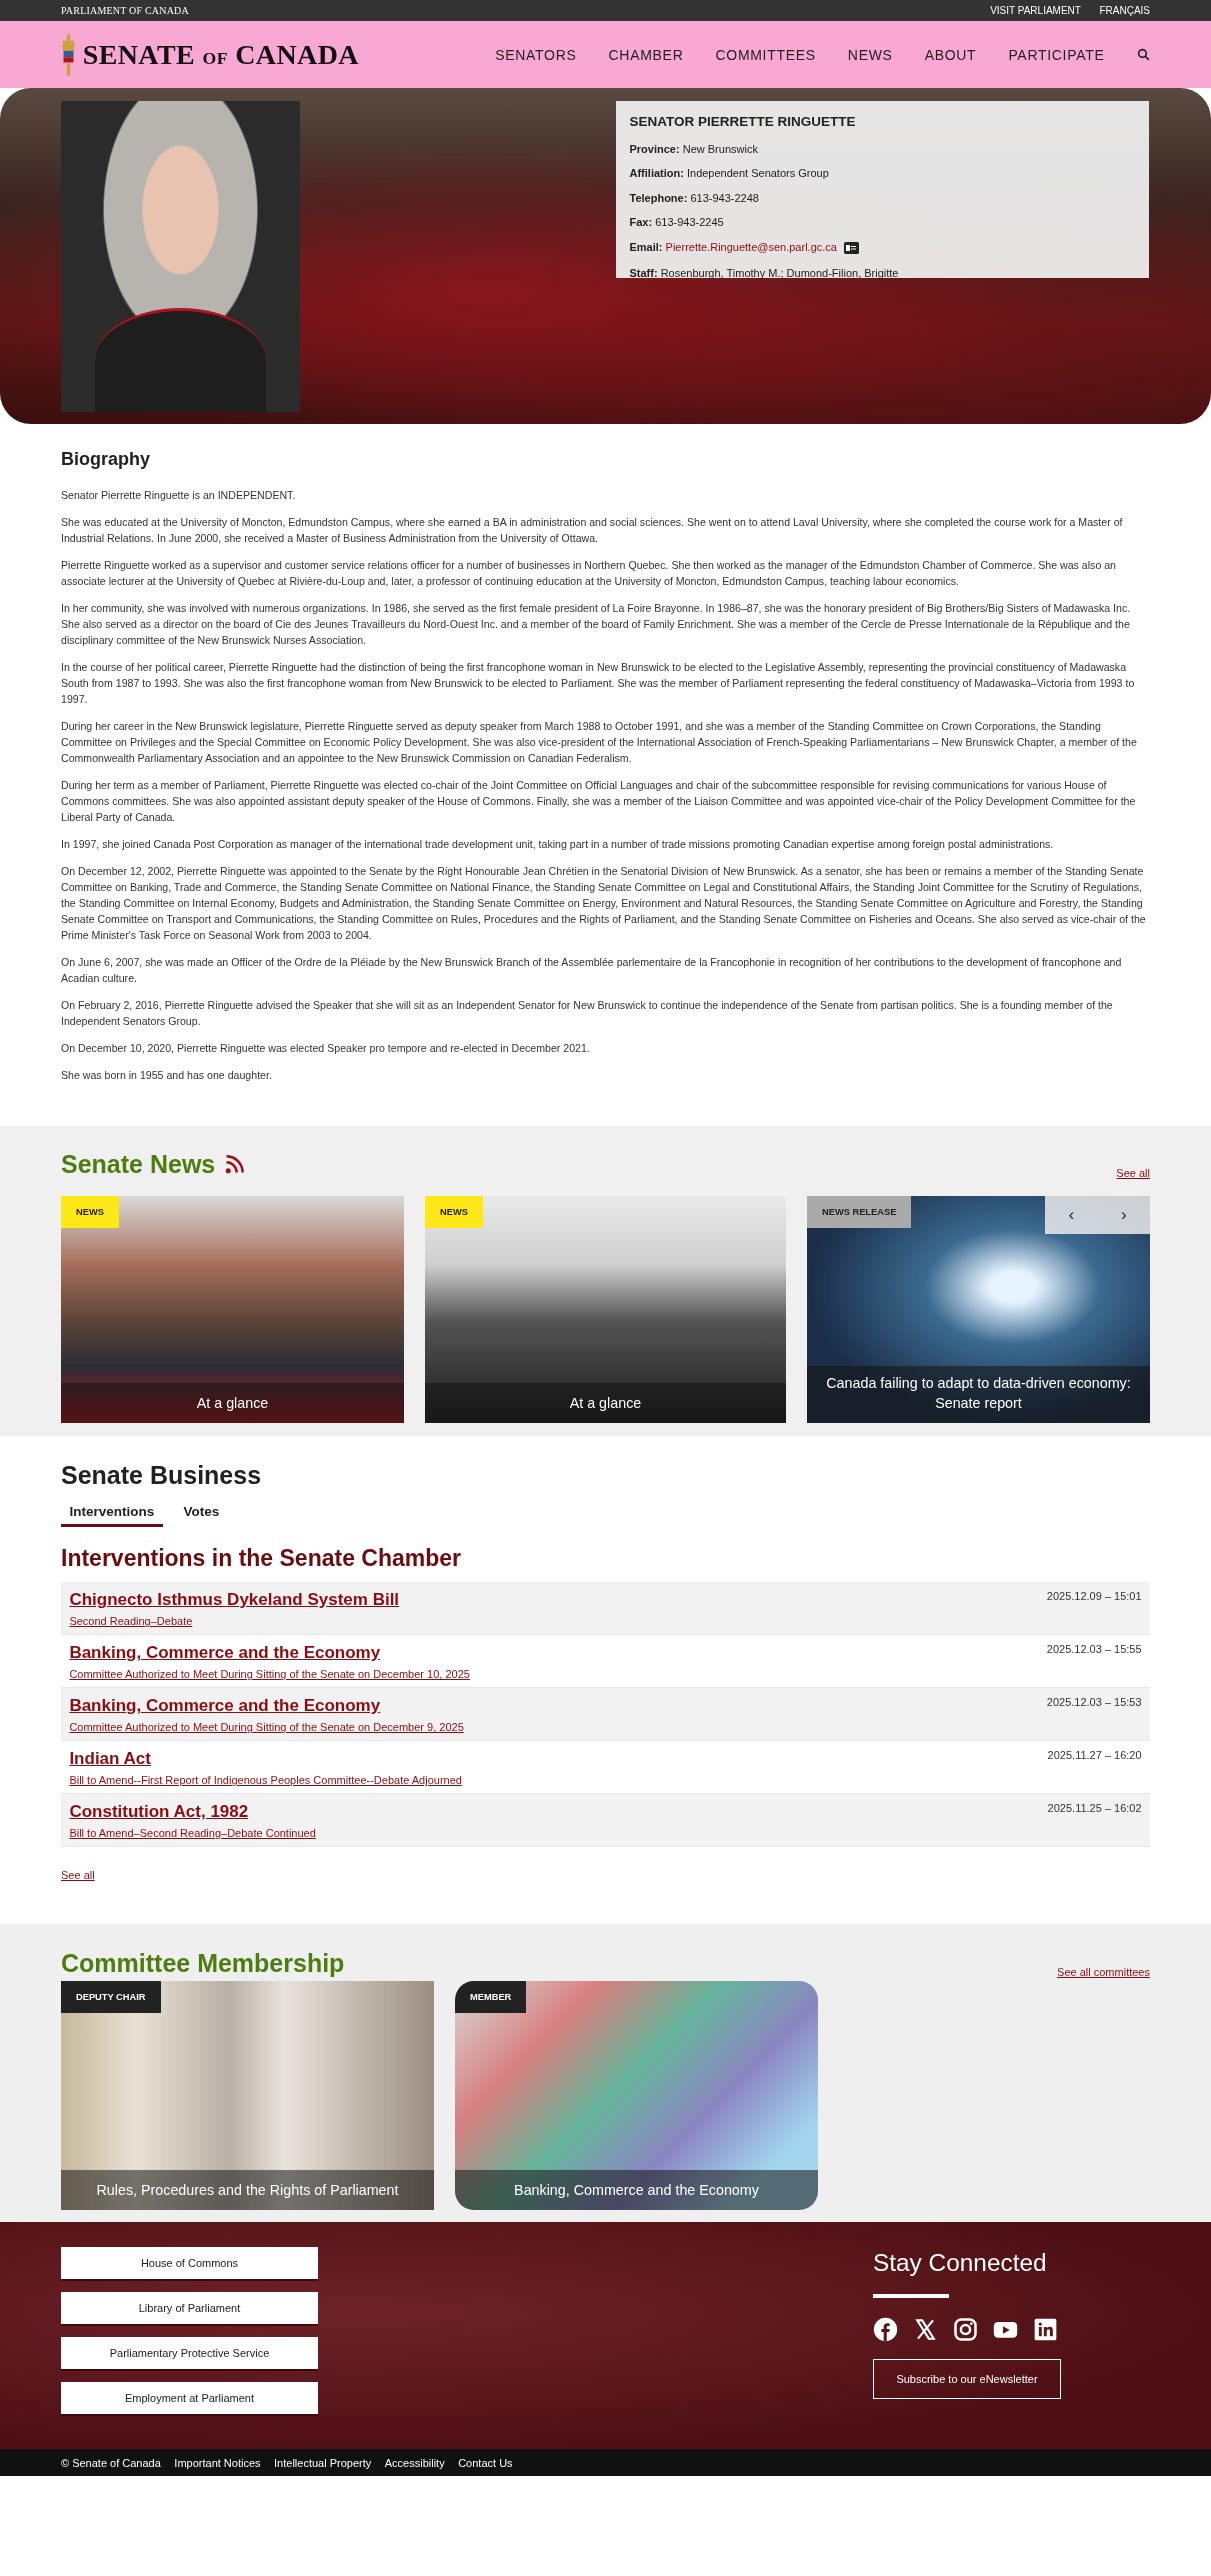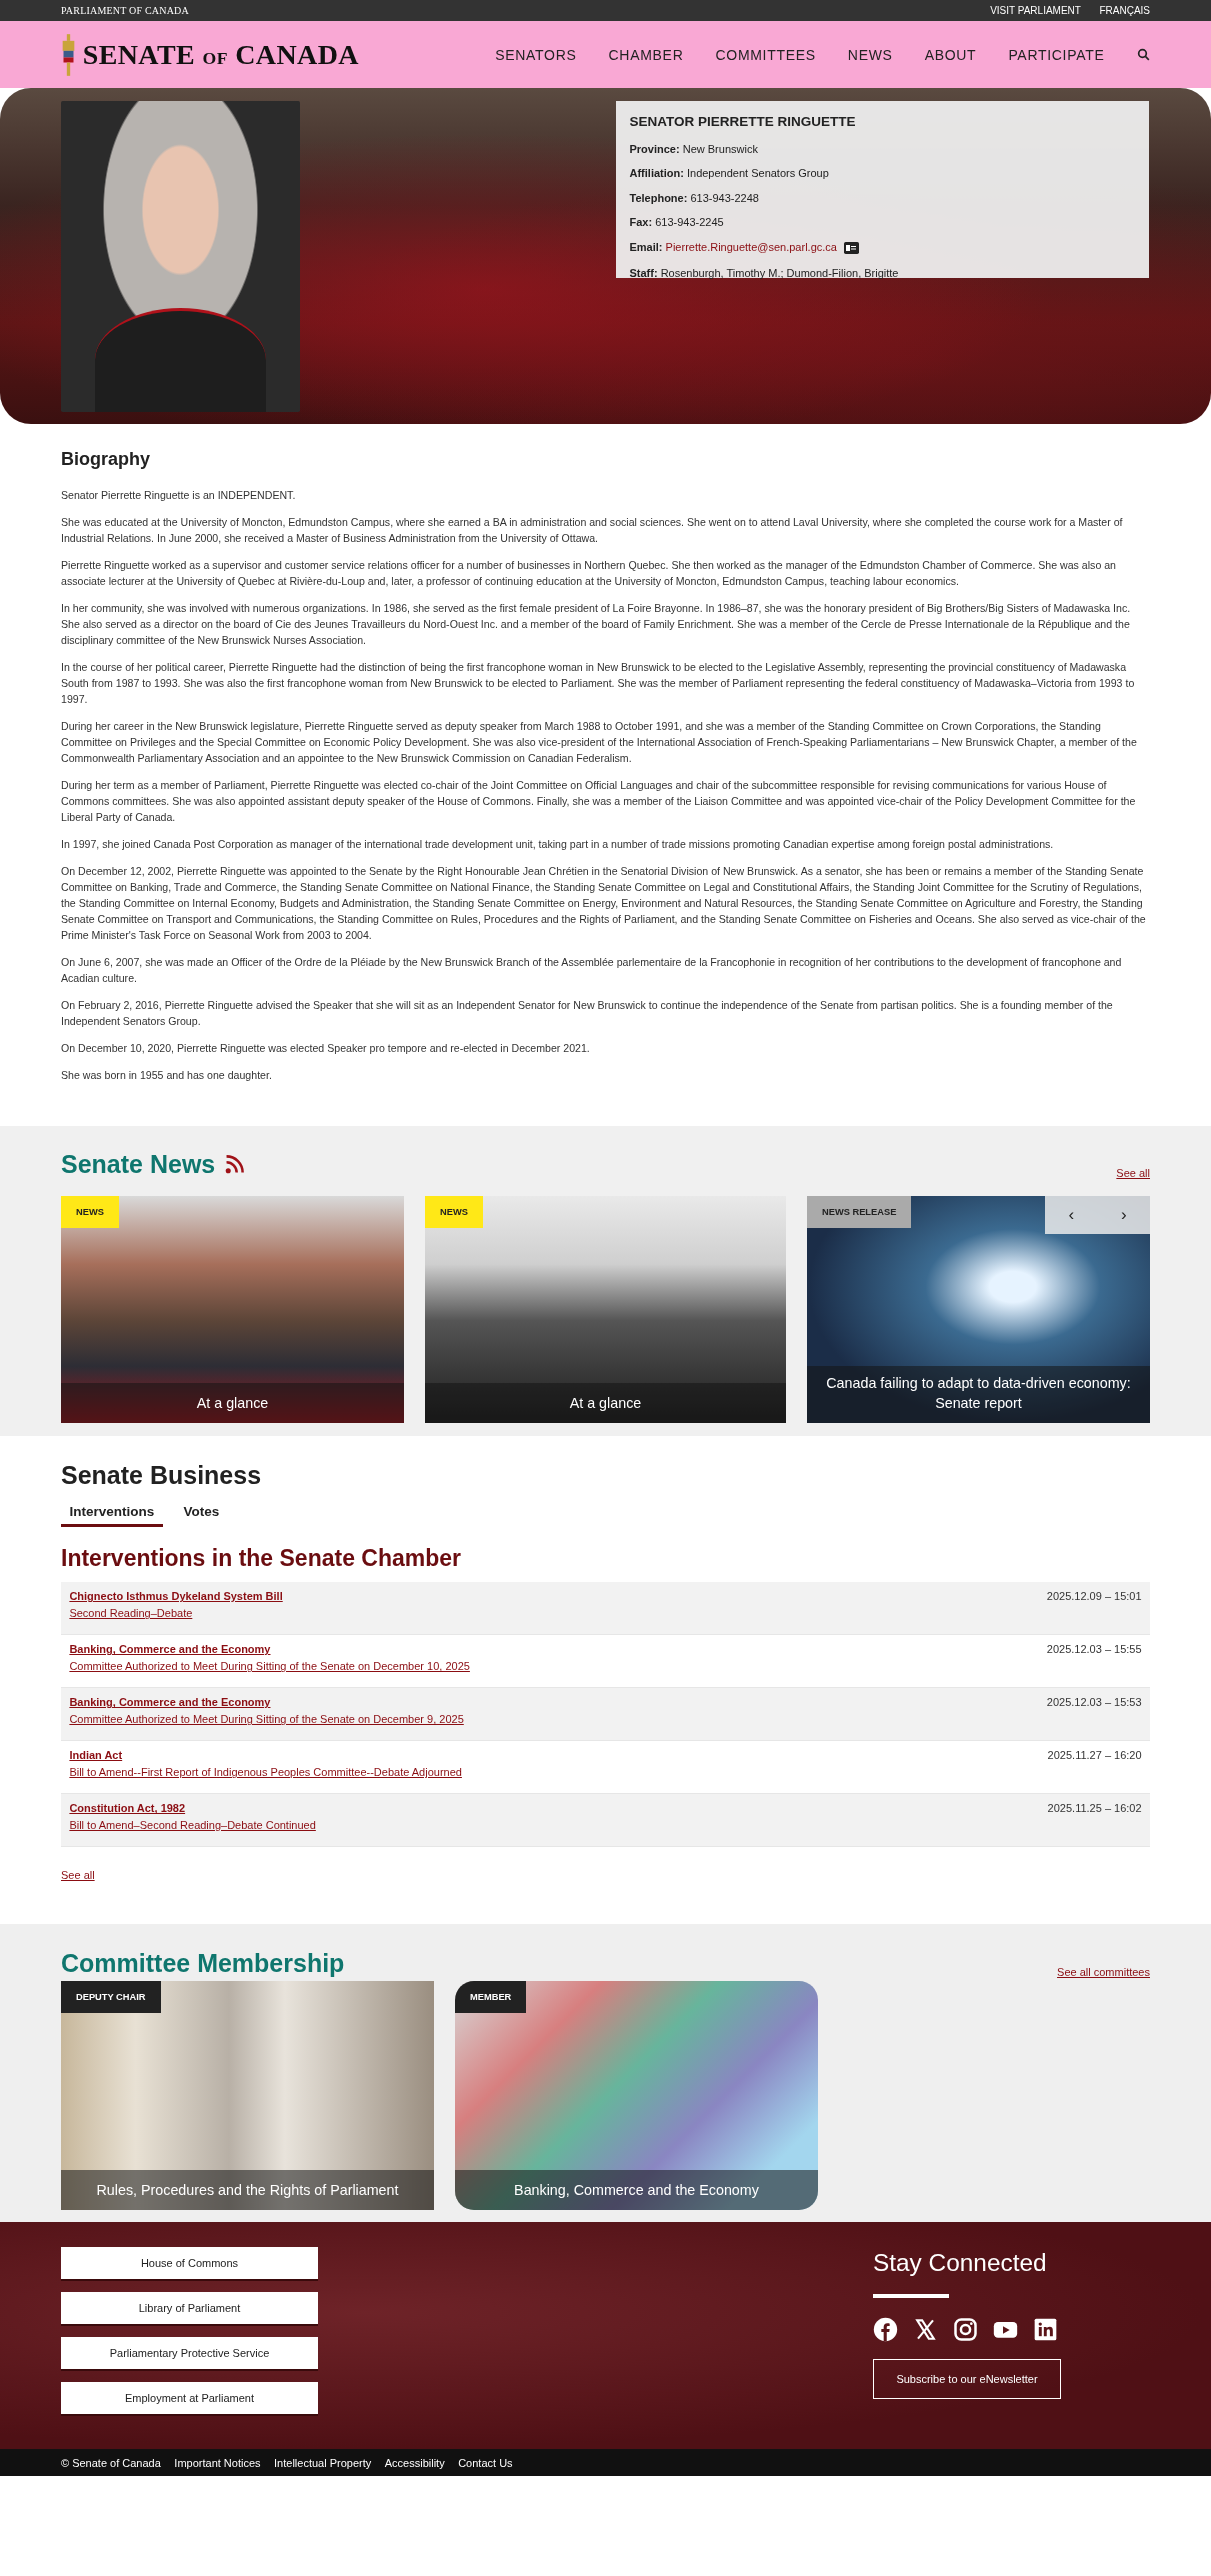--- a/index.html
+++ b/index.html
@@ -41,21 +41,21 @@
   .vcard-icon::after { content: ""; position: absolute; left: 7.6px; top: 3.4px; width: 5px; height: 1.7px; background: #fff; box-shadow: 0 2.5px 0 #fff; }
 
   
   .bio { padding: 25px 61px 32px; background: #fff; }
   .bio h1 { font-size: 18px; font-weight: bold; color: #222; margin-bottom: 17px; }
   .bio p { font-size: 10.6px; line-height: 16px; color: #333; margin-bottom: 11px; }
 
   
   .news { background: #f0f0f0; padding: 23.5px 61px 13.5px; }
   .section-head { display: flex; justify-content: space-between; align-items: flex-end; margin-bottom: 17px; }
-  .section-head h2 { font-size: 25px; font-weight: bold; color: #0f766e; display: flex; align-items: center; gap: 8.4px; }
+  .section-head h2 { font-size: 25px; font-weight: bold; color: #4d7c0f; display: flex; align-items: center; gap: 8.4px; }
   .see-all { font-size: 11px; color: #8b0d12; text-decoration: underline; cursor: pointer; }
   .cards { display: flex; gap: 21px; }
   .card { position: relative; height: 227px; overflow: hidden; }
   .card .badge { position: absolute; left: 0; top: 0; padding: 0 15px; height: 32px; line-height: 32px; font-size: 9.3px; font-weight: bold; }
   .card .badge.yellow { background: #ffe817; color: #222; }
   .card .badge.grey { background: #aaa; color: #222; }
   .card .badge.dark { background: #222; color: #fff; }
   .card .caption { position: absolute; left: 0; right: 0; bottom: 0; min-height: 40px; background: rgba(20,20,20,0.55); color: #fff; font-size: 14.3px; text-align: center; padding: 10px 8.4px; line-height: 20px; }
   .img1 { background: linear-gradient(180deg, #d9d9d9 0%, #a76f5b 30%, #5c4538 55%, #2d2d35 75%, #a3121a 100%); }
   .img2 { background: linear-gradient(180deg, #e9e9e9 0%, #cfcfcf 30%, #555 55%, #1d1d1d 100%); }
@@ -66,21 +66,21 @@
   
   .business { background: #fff; padding: 25px 61px 42px; }
   .business h2 { font-size: 25px; font-weight: bold; color: #222; margin-bottom: 13.5px; }
   .tabs { display: flex; gap: 21px; margin-bottom: 18.5px; }
   .tab { font-size: 13.5px; font-weight: bold; padding-bottom: 5px; cursor: pointer; color: #222; }
   .tab.active { border-bottom: 3.4px solid #6b0d10; padding: 0 8.4px 5px; }
   .business h3 { font-size: 23px; font-weight: bold; color: #6b0d10; margin-bottom: 10px; }
   .interv { list-style: none; }
   .interv li { display: flex; justify-content: space-between; padding: 8.4px 8.4px 6.7px; height: 53px; border-bottom: 1.7px solid #e6e6e6; }
   .interv li:nth-child(odd) { background: #f2f2f2; }
-  .interv .t { font-size: 11px; font-weight: bold; color: #8b0d12; text-decoration: underline; display: block; margin-bottom: 5px; }
+  .interv .t { font-size: 17px; font-weight: bold; color: #8b0d12; text-decoration: underline; display: block; margin-bottom: 5px; }
   .interv .s { font-size: 11px; color: #8b0d12; text-decoration: underline; display: block; }
   .interv .d { font-size: 11px; color: #333; }
   .business .see-all { display: inline-block; margin-top: 22px; color: #8b0d12; }
 
   
   .committees { background: #efefef; padding: 25px 61px 11.8px; }
   .committees .section-head { margin-bottom: 3.4px; }
   .committees .card { height: 229px; width: 373px; }
   .img4 { background: linear-gradient(90deg, #c7b79b 0%, #e8e1d4 20%, #b8b0a6 45%, #e8e3db 60%, #9a8e80 100%); }
   .img5 { background: linear-gradient(135deg, #d8d8d8 0%, #d77f7f 25%, #67b59c 45%, #8a86c2 65%, #a3d6ee 85%); border-radius: 19px; }

